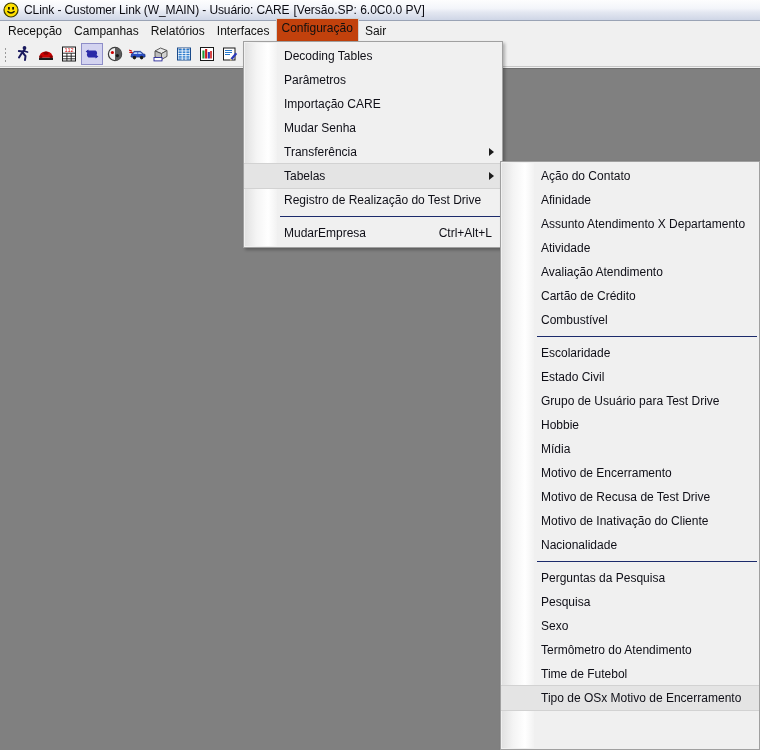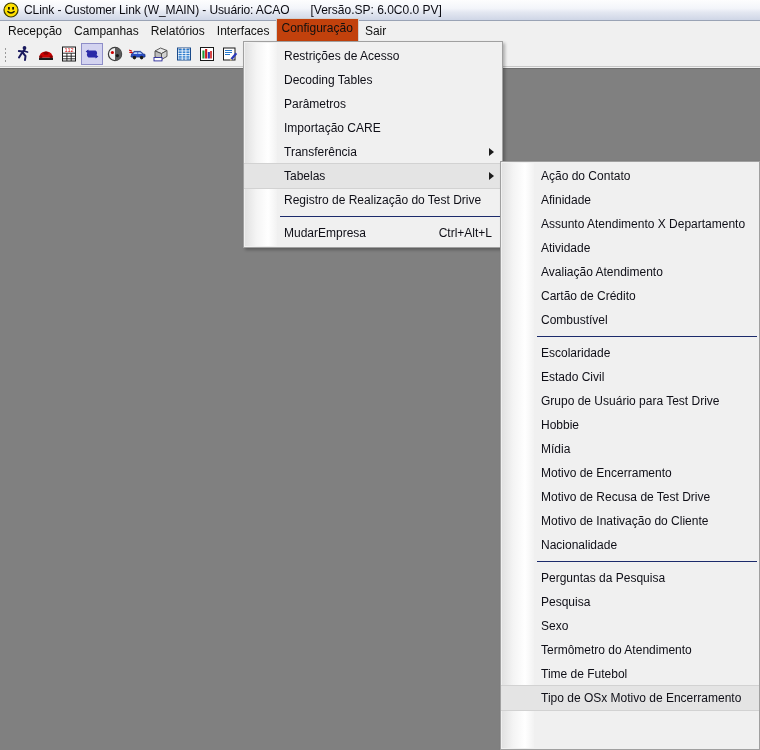--- a/index.html
+++ b/index.html
@@ -46,21 +46,21 @@
   #title-bar .title-text {
     font-size: 12px;
     color: #0b0b12;
     letter-spacing: -0.1px;
     white-space: pre;
   }
   #title-bar .version-text {
     font-size: 12px;
     color: #0b0b12;
     white-space: pre;
-    margin-left: 21px;
+    margin-left: 4px;
   }
 
   
   #menu-bar {
     position: absolute;
     left: 0; top: 21px;
     width: 760px; height: 20px;
     background: #f0f0f0;
     display: flex;
     align-items: center;
@@ -211,21 +211,21 @@
 
   <div id="title-bar">
     <span class="smiley">
       <svg width="16" height="16" viewBox="0 0 16 16">
         <circle cx="8" cy="8" r="7" fill="#ffe000" stroke="#3a3a00" stroke-width="1.2"></circle>
         <rect x="5" y="5" width="1.8" height="2.6" fill="#1a1a00"></rect>
         <rect x="9.2" y="5" width="1.8" height="2.6" fill="#1a1a00"></rect>
         <path d="M4.4 9.3 Q8 12.6 11.6 9.3" stroke="#1a1a00" stroke-width="1.4" fill="none"></path>
       </svg>
     </span>
-    <span class="title-text">CLink - Customer Link (W_MAIN) - Usuário: ACAO</span>
+    <span class="title-text">CLink - Customer Link (W_MAIN) - Usuário: CARE</span>
     <span class="version-text">[Versão.SP: 6.0C0.0 PV]</span>
   </div>
 
   <div id="menu-bar">
     <div class="menubar-item">Recepção</div>
     <div class="menubar-item">Campanhas</div>
     <div class="menubar-item">Relatórios</div>
     <div class="menubar-item">Interfaces</div>
     <div class="menubar-item active">Configuração</div>
     <div class="menubar-item">Sair</div>
@@ -345,30 +345,30 @@
       </svg>
     </div>
   </div>
 
   <div id="mdi-client"></div>
 
   <div class="popup-menu" id="menu-configuracao">
     <div class="gutter"></div>
 
     <div class="menu-item">
-      <span>Restrições de Acesso</span>
-    </div>
-    <div class="menu-item">
       <span>Decoding Tables</span>
     </div>
     <div class="menu-item">
       <span>Parâmetros</span>
     </div>
     <div class="menu-item">
       <span>Importação CARE</span>
+    </div>
+    <div class="menu-item">
+      <span>Mudar Senha</span>
     </div>
     <div class="menu-item">
       <span>Transferência</span>
       <span class="arrow"></span>
     </div>
     <div class="menu-item selected">
       <span>Tabelas</span>
       <span class="arrow"></span>
     </div>
     <div class="menu-item">

